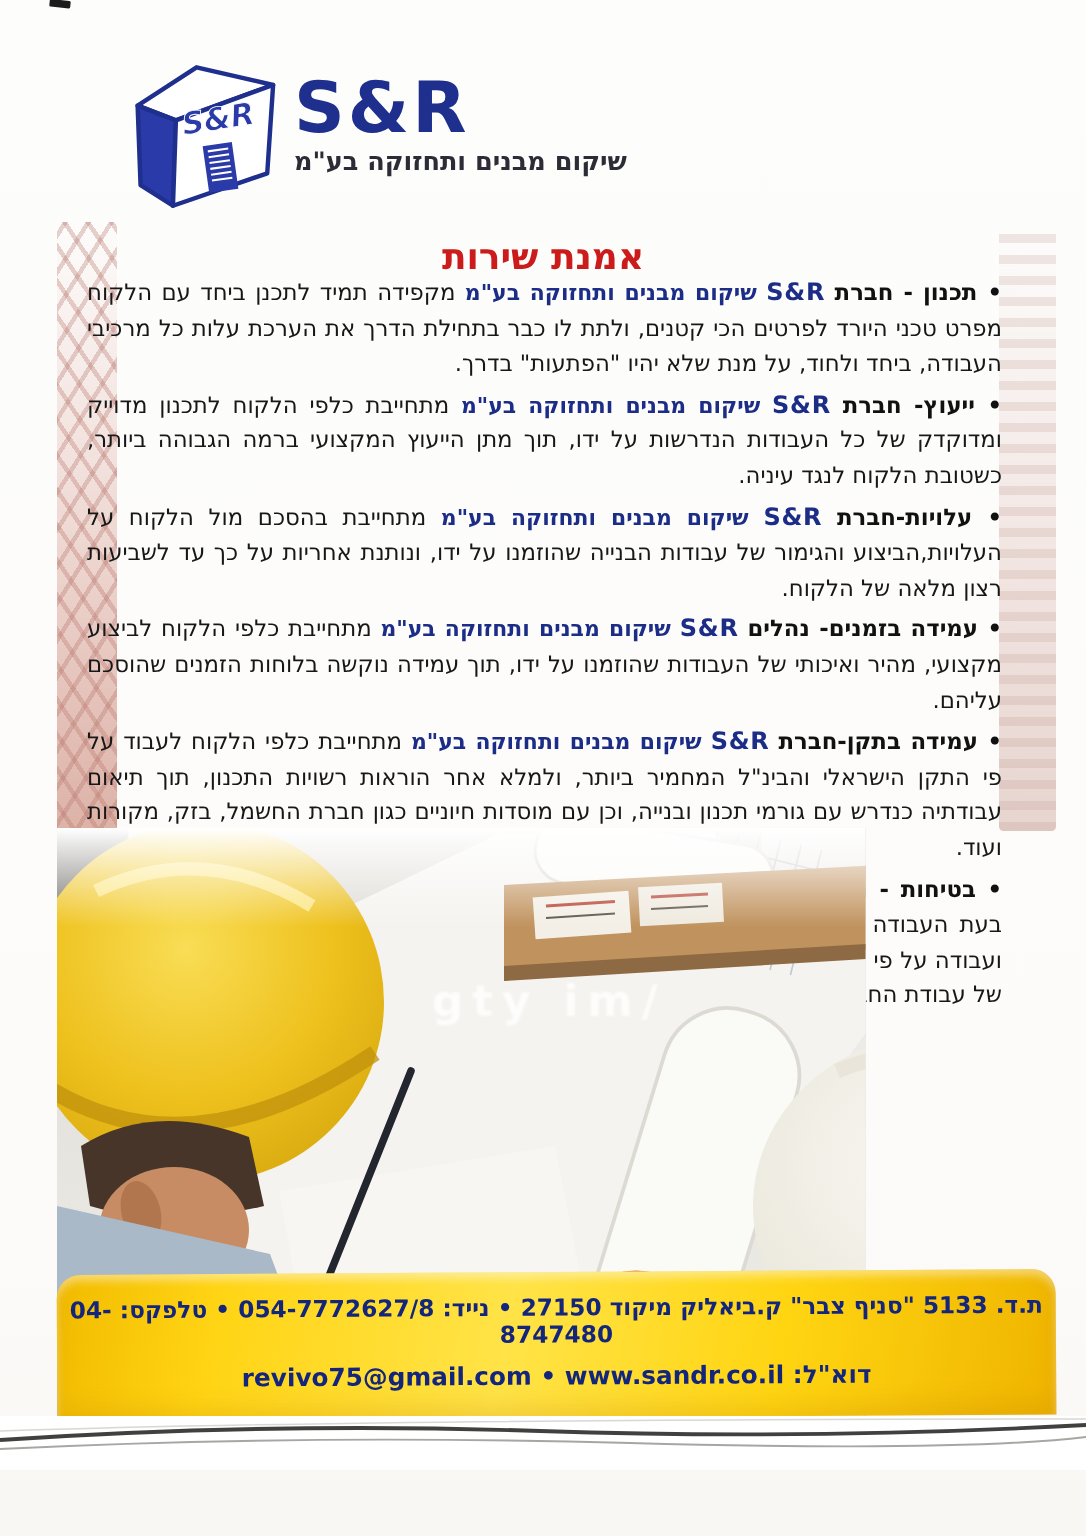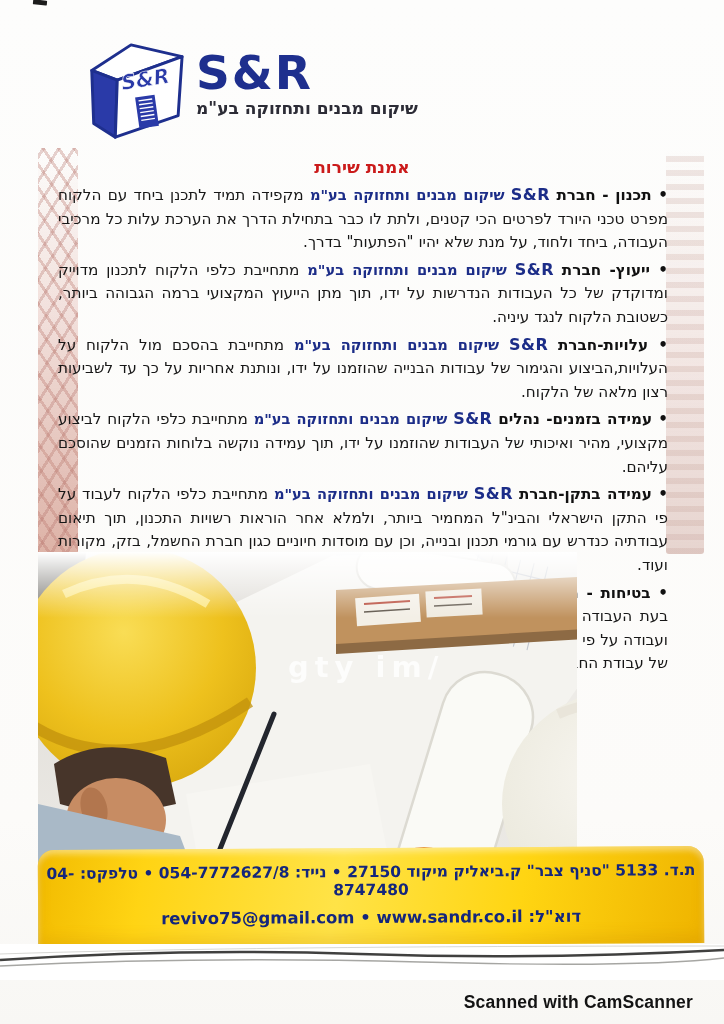--- a/index.html
+++ b/index.html
@@ -31,21 +31,21 @@
   }
 
   
   .logo-row{position:absolute;left:78px;top:40px;display:flex;align-items:flex-start;gap:10px;}
   .cube{width:108px;height:104px;flex:0 0 auto;}
   .brand-block{padding-top:8px;}
   .brand-name{font-size:47px;font-weight:800;color:#1e2f8e;letter-spacing:2px;line-height:1.05;font-style:normal;}
   .brand-subtitle{font-size:17px;font-weight:700;color:#2c2c36;margin-top:1px;direction:rtl;text-align:right;}
 
   
-  .charter-title{position:absolute;left:0;right:0;top:157px;text-align:center;font-size:17px;font-weight:800;color:#cb1b1b;margin:0;}
+  .charter-title{position:absolute;left:0;right:0;top:157px;text-align:center;font-size:24px;font-weight:800;color:#cb1b1b;margin:0;}
   .sections{
     position:absolute;left:58px;top:183px;width:610px;
     direction:rtl;text-align:justify;
     font-size:15.2px;line-height:23.6px;color:#171717;
   }
   .sections p{margin:0 0 3px 0;}
   .sec-label{font-weight:800;color:#111;}
   .sec-brand{font-weight:800;color:#1c2d88;font-size:16px;letter-spacing:.5px;}
   .sec-suffix{font-weight:800;color:#1c2d88;font-size:14.6px;}
 
@@ -233,15 +233,14 @@
   </div>
 
   <div class="page-edge">
     <svg width="724" height="36" viewBox="0 0 724 36">
       <path d="M0,16 Q180,4 360,10 T724,6" stroke="#262624" stroke-width="2.6" fill="none" opacity=".88"></path>
       <path d="M0,22 Q200,12 420,18 T724,14" stroke="#6a6a66" stroke-width="1.3" fill="none" opacity=".6"></path>
       <path d="M0,10 Q240,2 724,2" stroke="#bdbcb8" stroke-width="1" fill="none" opacity=".6"></path>
     </svg>
   </div>
 
-  <div class="camscanner">Scanned with CamScanner</div>
 
 </div>
 
 </body></html>

